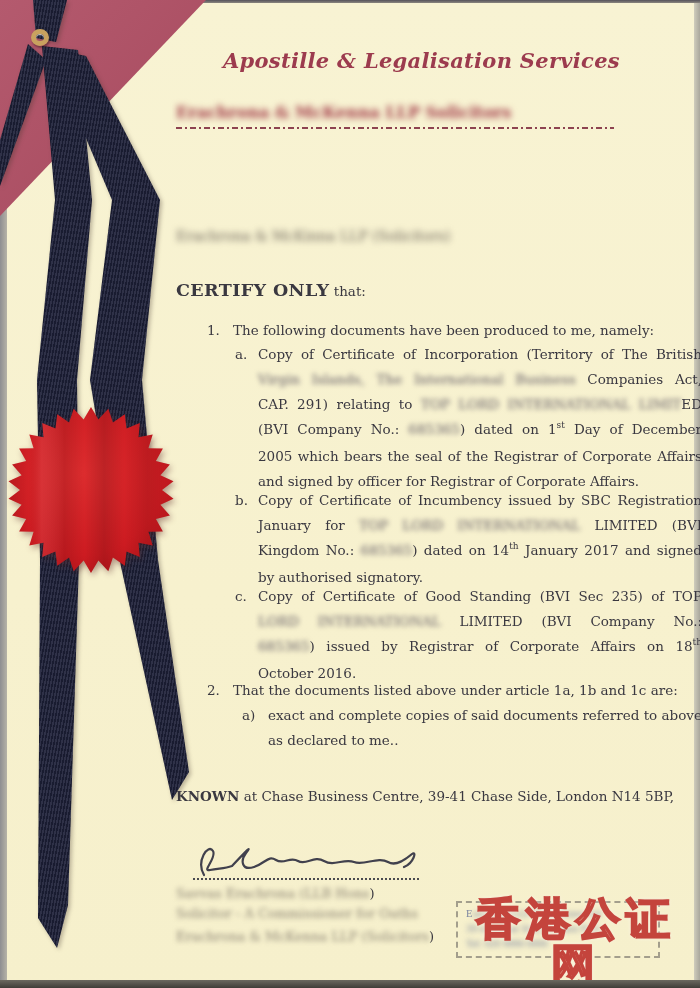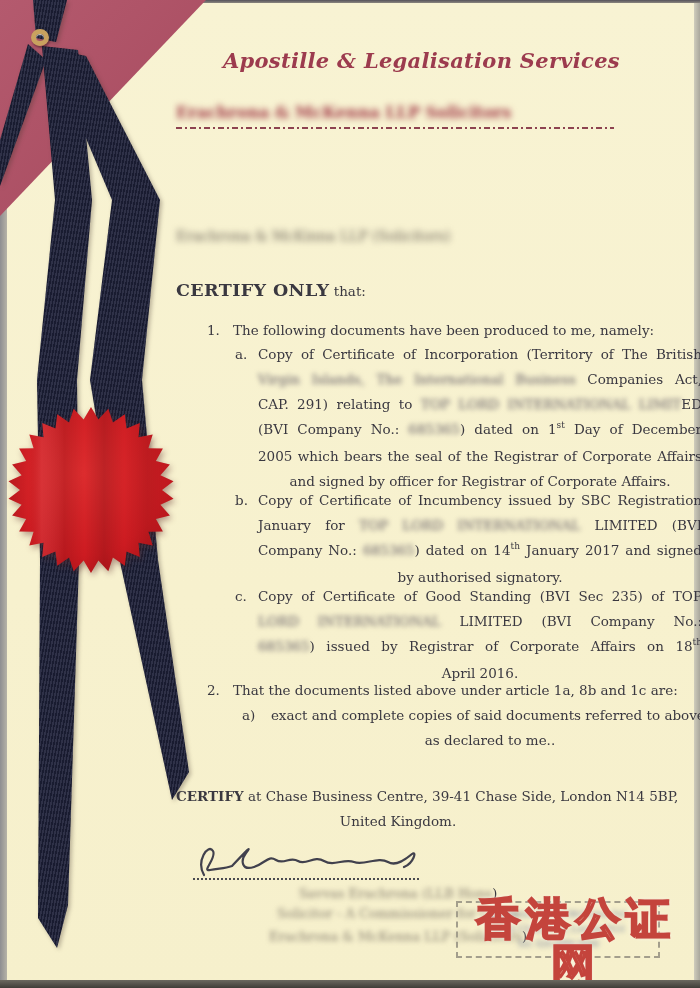--- a/index.html
+++ b/index.html
@@ -28,21 +28,21 @@
   
   .eyelet{position:absolute;left:31px;top:29px;width:18px;height:17px;border-radius:50%;
           border:5px solid #c9a25f;box-sizing:border-box;
           box-shadow:inset 0 1px 1px rgba(255,255,255,.8), 1px 2px 2px rgba(40,20,20,.45);}
   
   .seal{position:absolute;left:7px;top:406px;filter:drop-shadow(2px 3px 3px rgba(90,40,40,.45));}
   
   .doc{position:absolute;left:176px;top:0;width:444px;height:988px;color:#3a3840;
        font-size:13.5px;line-height:25px;}
   .blk{position:absolute;left:0;width:444px;}
-  .l{white-space:nowrap;text-align:center;}
+  .l{white-space:nowrap;}
   .full{text-align-last:justify;}
   .blur{filter:blur(2.6px);color:#5e5762;}
   .sup{font-size:9px;position:relative;top:-6px;}
   .marker{position:absolute;}
   .apostille{font-size:21px;font-style:italic;font-weight:bold;color:#9c3b4e;
              text-align:right;letter-spacing:.3px;line-height:30px;}
   .redline .blur{filter:blur(3.4px);color:#9e3342;font-weight:bold;font-size:16px;}
   .dashrule{height:2px;width:438px;
             background:repeating-linear-gradient(90deg,#8d4350 0 6px,transparent 6px 9px,#8d4350 9px 11px,transparent 11px 14px);}
   .beknown{text-align:center;}
@@ -139,46 +139,45 @@
       <div class="l full"><span>CAP. 291) relating to </span><span class="blur">TOP LORD INTERNATIONAL LIMIT</span><span>ED</span></div>
       <div class="l full"><span>(BVI Company No.: </span><span class="blur">685365</span><span>) dated on 1</span><span class="sup">st</span><span> Day of December</span></div>
       <div class="l full"><span>2005 which bears the seal of the Registrar of Corporate Affairs</span></div>
       <div class="l"><span>and signed by officer for Registrar of Corporate Affairs.</span></div>
     </div>
 
     <div class="blk sub" style="top:488px">
       <span class="marker" style="left:59px">b.</span>
       <div class="l full"><span>Copy of Certificate of Incumbency issued by SBC Registration</span></div>
       <div class="l full"><span>January for </span><span class="blur">TOP LORD INTERNATIONAL</span><span> LIMITED (BVI</span></div>
-      <div class="l full"><span>Company No.: </span><span class="blur">685365</span><span>) dated on 14</span><span class="sup">th</span><span> January 2017 and signed</span></div>
+      <div class="l full"><span>Kingdom No.: </span><span class="blur">685365</span><span>) dated on 14</span><span class="sup">th</span><span> January 2017 and signed</span></div>
       <div class="l"><span>by authorised signatory.</span></div>
     </div>
 
     <div class="blk sub" style="top:584px">
       <span class="marker" style="left:59px">c.</span>
       <div class="l full"><span>Copy of Certificate of Good Standing (BVI Sec 235) of TOP</span></div>
       <div class="l full"><span class="blur">LORD INTERNATIONAL</span><span> LIMITED (BVI Company No.:</span></div>
       <div class="l full"><span class="blur">685365</span><span>) issued by Registrar of Corporate Affairs on 18</span><span class="sup">th</span><span></span></div>
-      <div class="l"><span>April 2016.</span></div>
+      <div class="l"><span>October 2016.</span></div>
     </div>
 
     <div class="blk" style="top:678px">
       <span class="marker" style="left:31px">2.</span>
-      <div class="l" style="padding-left:57px">That the documents listed above under article 1a, 8b and 1c are:</div>
+      <div class="l" style="padding-left:57px">That the documents listed above under article 1a, 1b and 1c are:</div>
     </div>
 
     <div class="blk sub2" style="top:703px">
       <span class="marker" style="left:66px">a)</span>
       <div class="l"><span>exact and complete copies of said documents referred to above,</span></div>
       <div class="l"><span>as declared to me..</span></div>
     </div>
 
     <div class="blk" style="top:784px">
-      <div class="l"><span style="font-weight:bold">CERTIFY</span><span> at Chase Business Centre, 39-41 Chase Side, London N14 5BP,</span></div>
-      <div class="l">United Kingdom.</div>
+      <div class="l"><span style="font-weight:bold">KNOWN</span><span> at Chase Business Centre, 39-41 Chase Side, London N14 5BP,</span></div>
     </div>
 
     <svg class="sigsvg" width="240" height="44" viewBox="0 0 240 44">
       <path d="M18 36 C10 22 22 4 27 12 C31 19 15 33 24 31 C32 29 38 30 46 27 C62 10 66 6 60 14 C54 22 56 32 68 28 C80 24 82 16 90 21 C98 26 104 17 112 22 C120 27 128 16 138 22 C148 28 158 19 168 23 C178 27 192 17 202 23 C210 28 220 20 226 15 C231 11 228 24 218 28" fill="none" stroke="#41414d" stroke-width="2.2" stroke-linecap="round"></path>
     </svg>
     <div class="sigline"></div>
 
     <div class="blk sigred" style="top:884px">
       <div class="l"><span class="blur">Savvas Erachrona (LLB Hons</span><span>)</span></div>
       <div class="l"><span class="blur">Solicitor - A Commissioner for Oaths</span><span></span></div>

